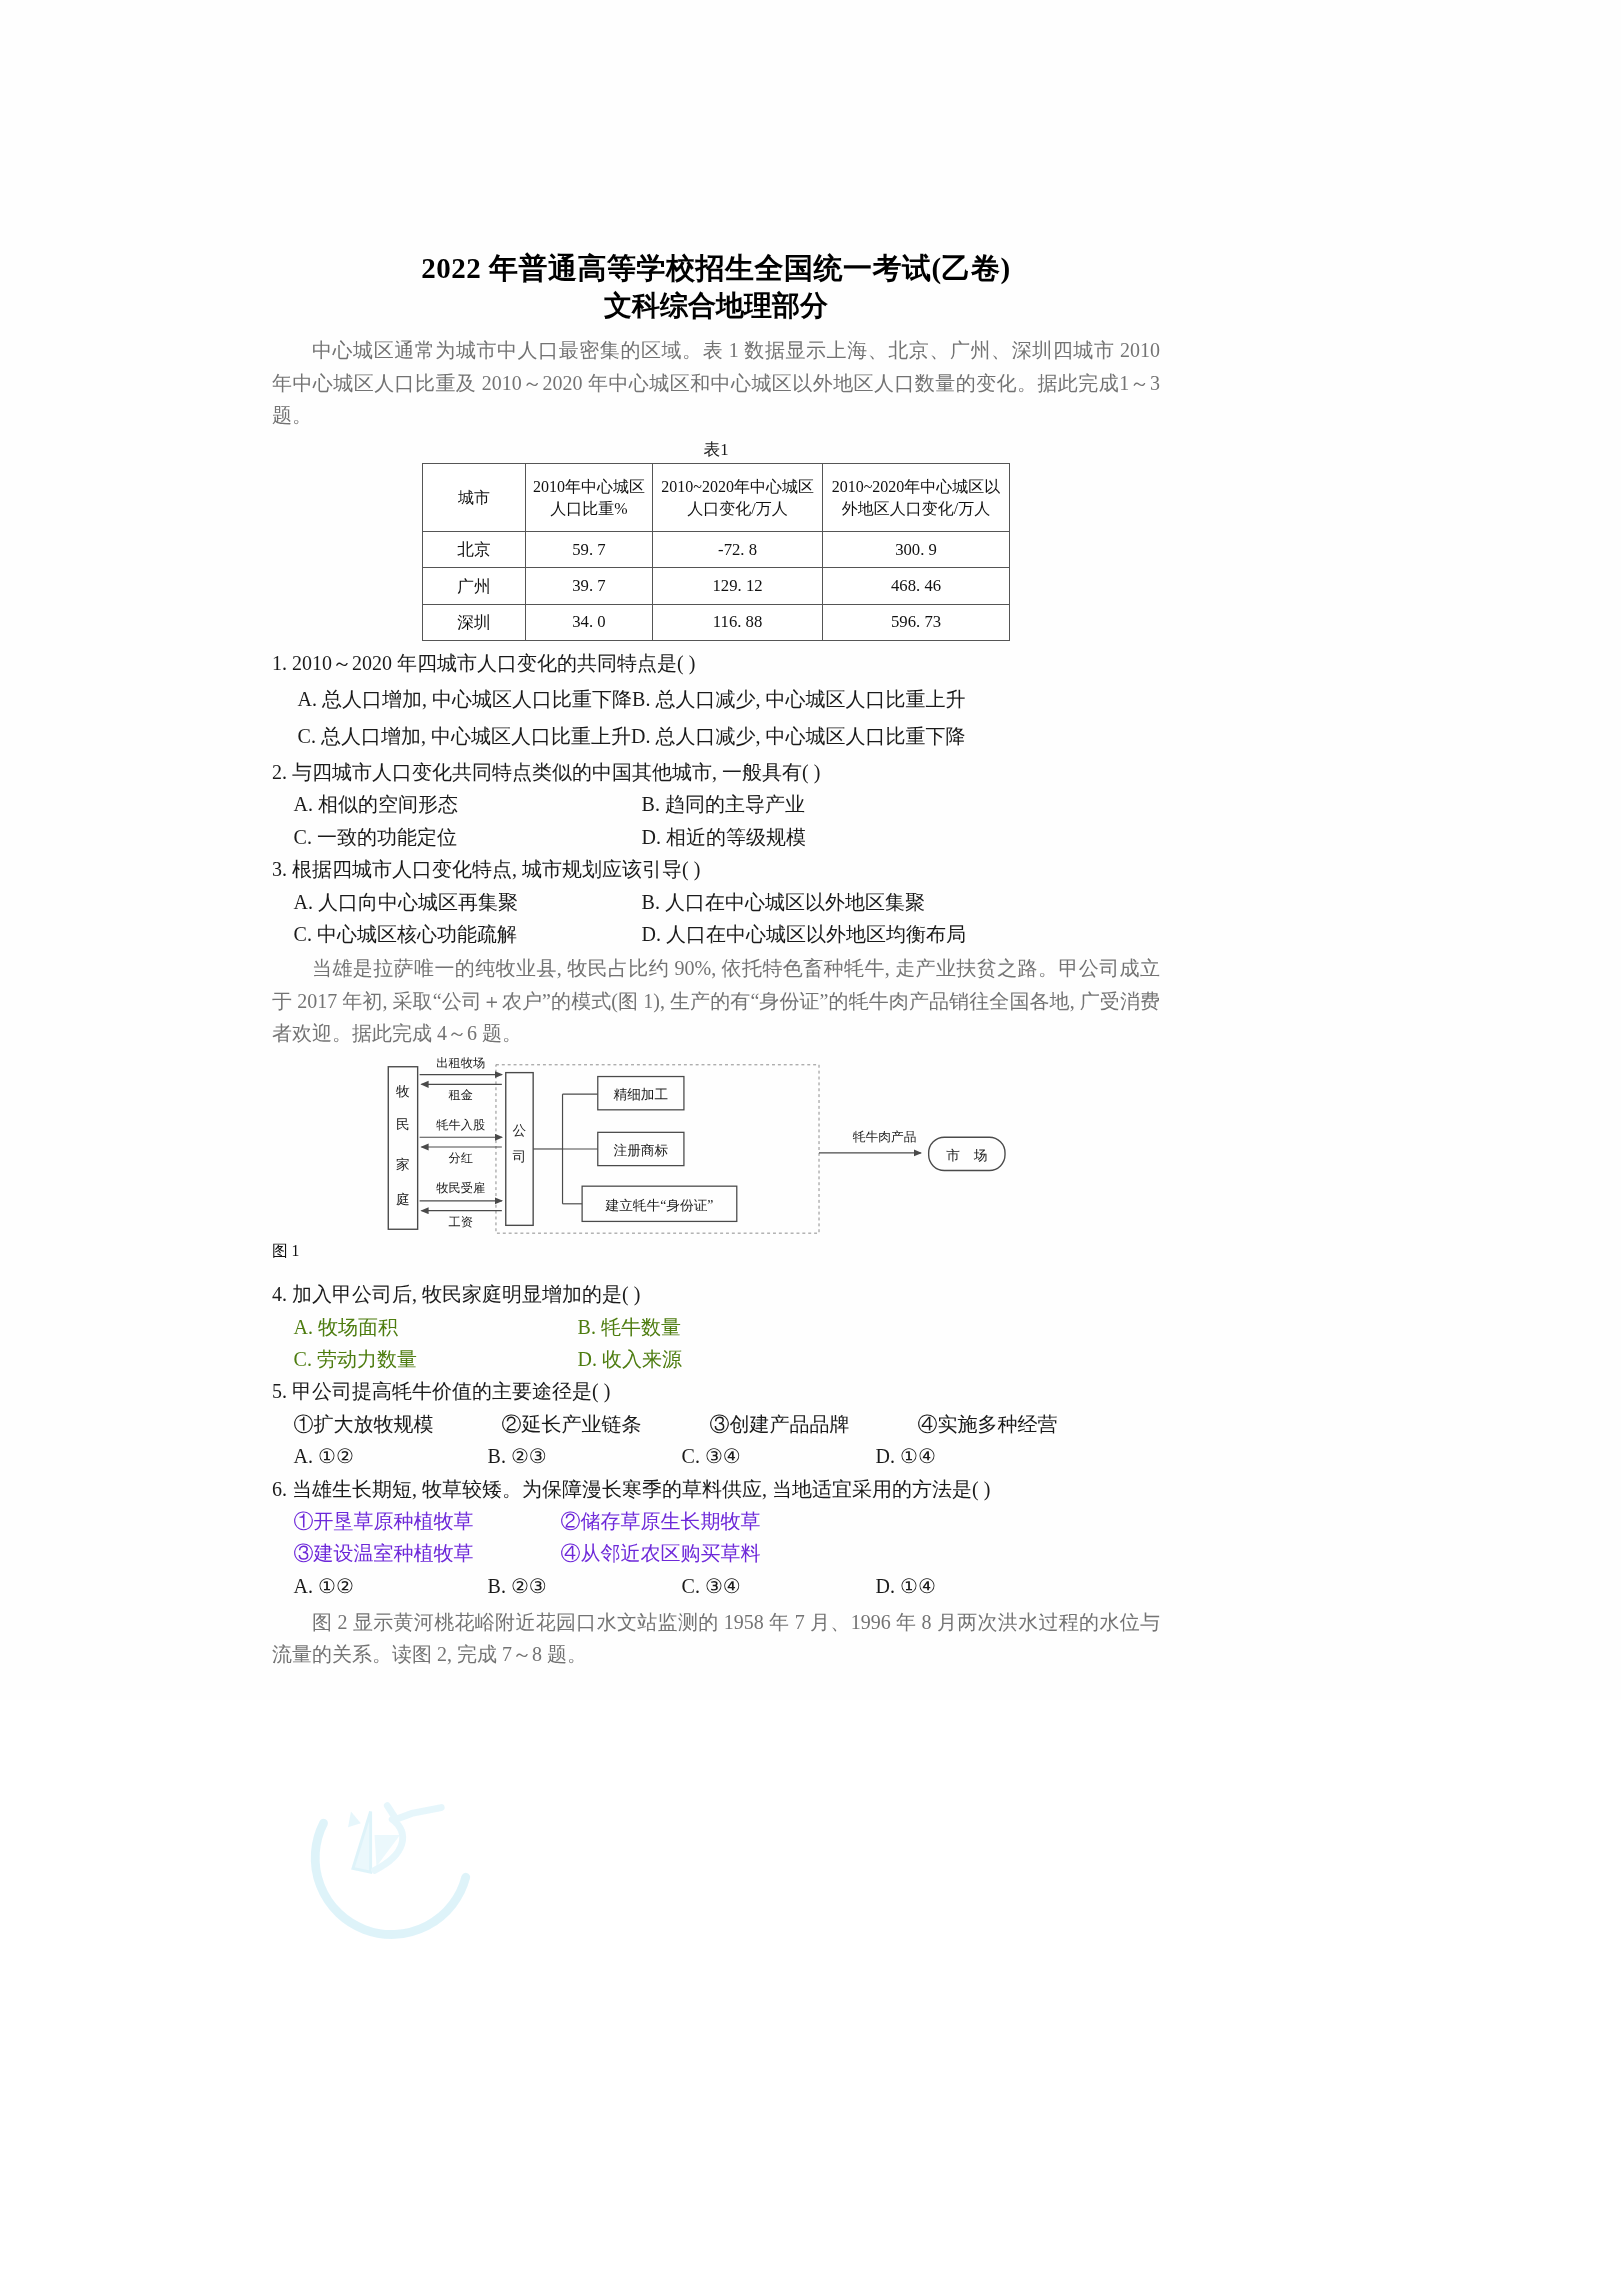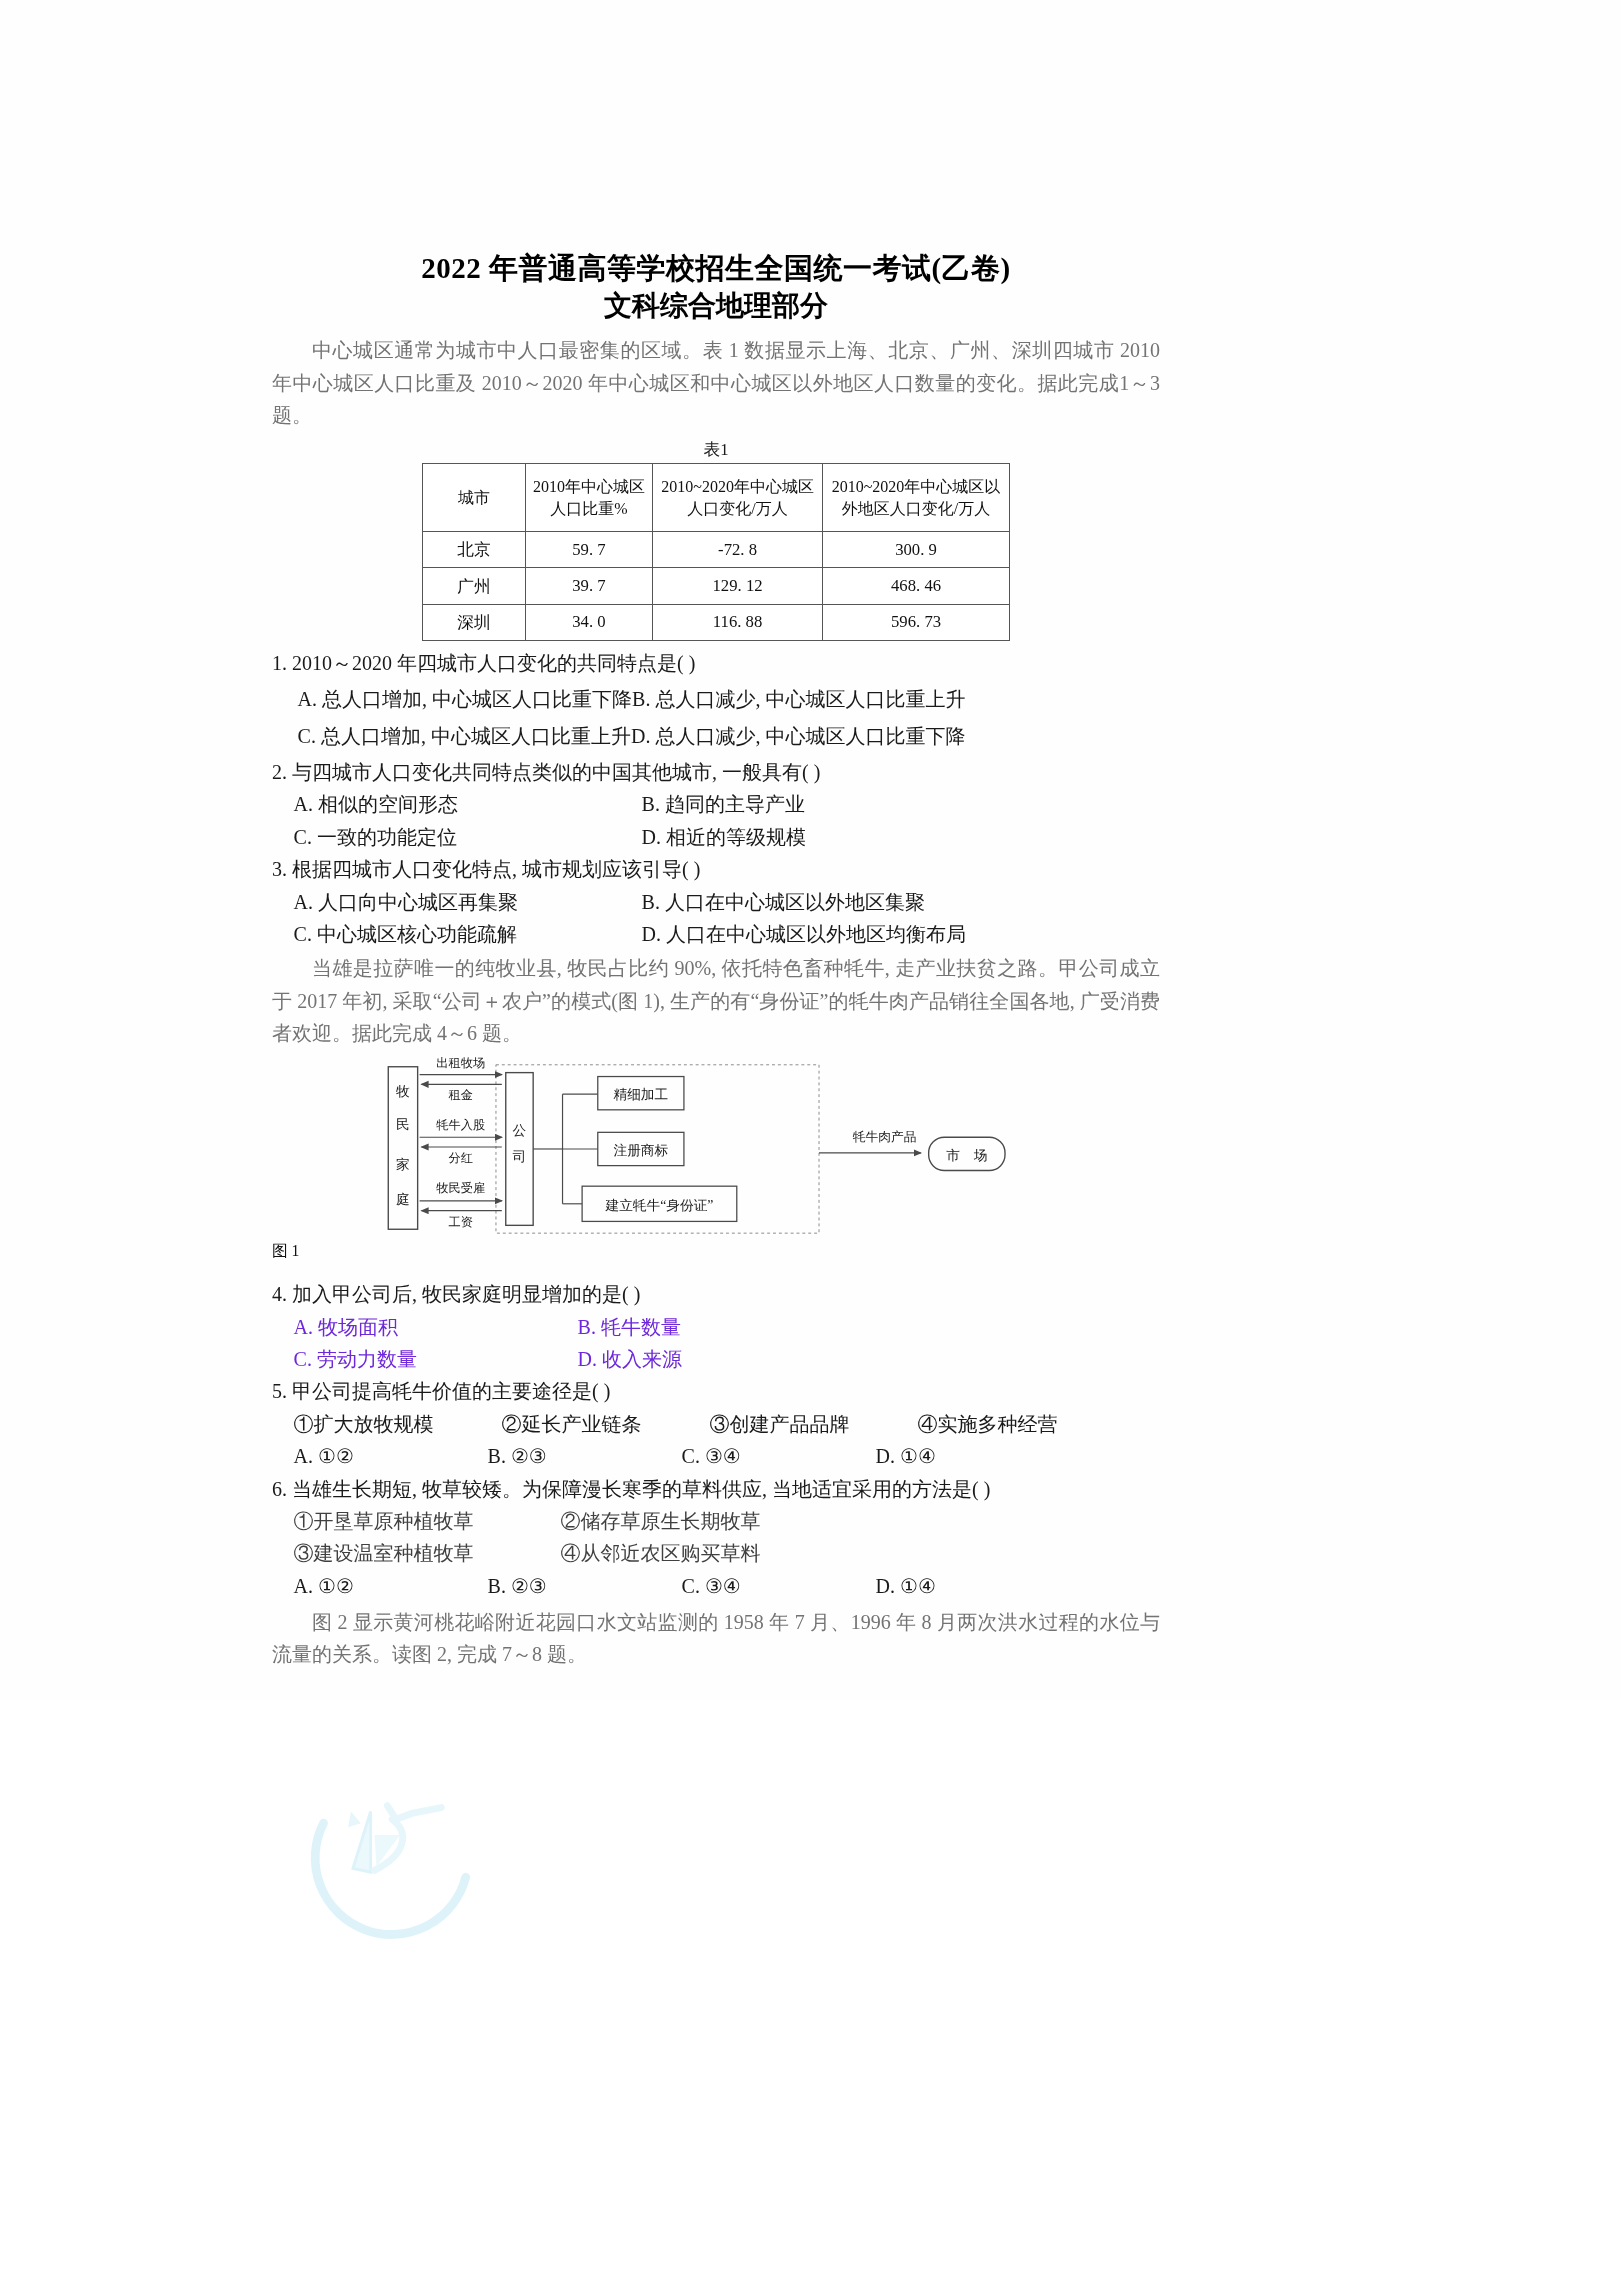--- a/index.html
+++ b/index.html
@@ -84,45 +84,45 @@
     line-height: 1.62;
     padding-left: 21.6px;
     color: #1a1a1a;
   }
   .opts-grid2-wide {
     display: grid;
     grid-template-columns: 284px auto;
     font-size: 20px;
     line-height: 1.62;
     padding-left: 21.6px;
+    color: #4d7c0f;
+  }
+  .opts-abcd-wide {
+    display: grid;
+    grid-template-columns: 194px 194px 194px auto;
+    font-size: 20px;
+    line-height: 1.62;
+    padding-left: 21.6px;
+    color: #1a1a1a;
+  }
+  .opts-nums {
+    display: grid;
+    grid-template-columns: 208px 208px 208px auto;
+    font-size: 20px;
+    line-height: 1.62;
+    padding-left: 21.6px;
+    color: #1a1a1a;
+  }
+  .opts-nums2 {
+    display: grid;
+    grid-template-columns: 267px auto;
+    font-size: 20px;
+    line-height: 1.62;
+    padding-left: 21.6px;
     color: #6d28d9;
-  }
-  .opts-abcd-wide {
-    display: grid;
-    grid-template-columns: 194px 194px 194px auto;
-    font-size: 20px;
-    line-height: 1.62;
-    padding-left: 21.6px;
-    color: #1a1a1a;
-  }
-  .opts-nums {
-    display: grid;
-    grid-template-columns: 208px 208px 208px auto;
-    font-size: 20px;
-    line-height: 1.62;
-    padding-left: 21.6px;
-    color: #1a1a1a;
-  }
-  .opts-nums2 {
-    display: grid;
-    grid-template-columns: 267px auto;
-    font-size: 20px;
-    line-height: 1.62;
-    padding-left: 21.6px;
-    color: #404040;
   }
 
   
   .table-caption {
     text-align: center;
     font-size: 16.7px;
     margin: 5.9px 0 2.9px 0;
     color: #1a1a1a;
   }
   table.data {

